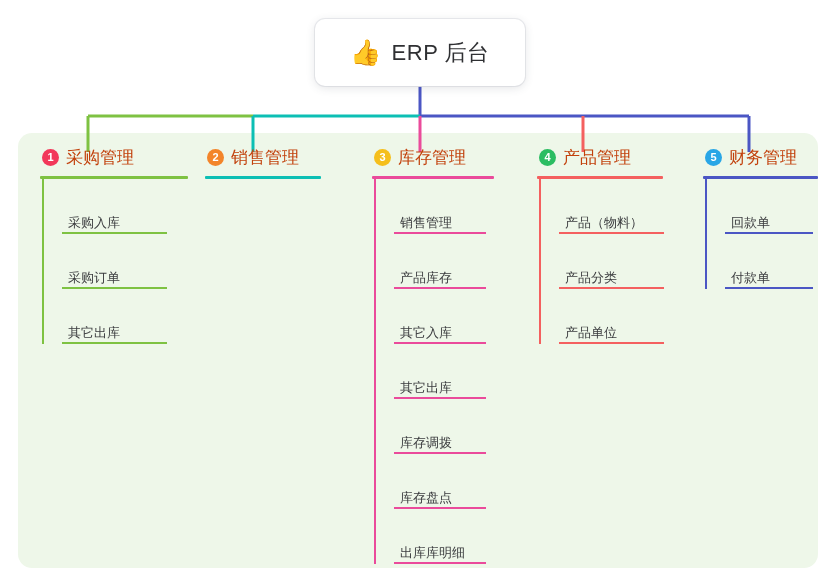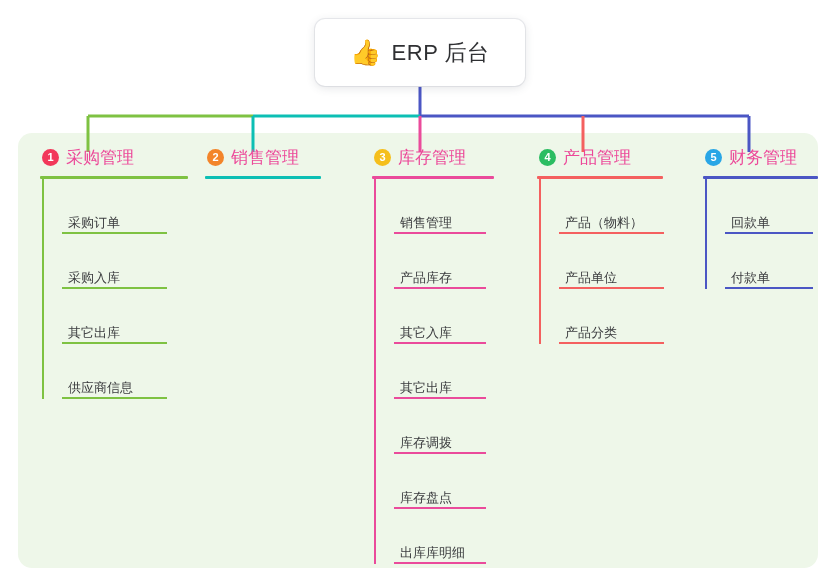--- a/index.html
+++ b/index.html
@@ -86,21 +86,21 @@
     border-radius: 50%;
     color: #ffffff;
     font-size: 11px;
     line-height: 17px;
     text-align: center;
     font-weight: bold;
     flex: 0 0 auto;
   }
   .col-title {
     font-size: 17px;
-    color: #ec4899;
+    color: #c2410c;
     white-space: nowrap;
   }
   .head-rule {
     height: 3px;
     border-radius: 1px;
     margin-top: 6px;
   }
 
   
   .leaves {
@@ -163,35 +163,31 @@
   <div id="columns-host">
       <div class="col" style="left: 40px; width: 148px;">
         <div class="col-head">
           <span class="badge" style="background: rgb(242, 56, 90);">1</span>
           <span class="col-title">采购管理</span>
         </div>
         <div class="head-rule" style="background: rgb(126, 194, 66); width: 148px;"></div>
         <div class="leaves">
           <div class="spine" style="background: rgb(126, 194, 66);"></div>
           <div class="leaf">
+            <span class="leaf-text">采购入库</span>
+            <div class="leaf-rule" style="background: rgb(126, 194, 66); width: 105px;"></div>
+          </div>
+          <div class="leaf">
             <span class="leaf-text">采购订单</span>
             <div class="leaf-rule" style="background: rgb(126, 194, 66); width: 105px;"></div>
           </div>
           <div class="leaf">
-            <span class="leaf-text">采购入库</span>
-            <div class="leaf-rule" style="background: rgb(126, 194, 66); width: 105px;"></div>
-          </div>
-          <div class="leaf">
             <span class="leaf-text">其它出库</span>
             <div class="leaf-rule" style="background: rgb(126, 194, 66); width: 105px;"></div>
           </div>
-          <div class="leaf">
-            <span class="leaf-text">供应商信息</span>
-            <div class="leaf-rule" style="background: rgb(126, 194, 66); width: 105px;"></div>
-          </div>
         </div>
       </div>
       <div class="col" style="left: 205px; width: 116px;">
         <div class="col-head">
           <span class="badge" style="background: rgb(243, 133, 42);">2</span>
           <span class="col-title">销售管理</span>
         </div>
         <div class="head-rule" style="background: rgb(12, 191, 180); width: 116px;"></div>
       </div>
       <div class="col" style="left: 372px; width: 122px;">
@@ -238,27 +234,27 @@
           <span class="col-title">产品管理</span>
         </div>
         <div class="head-rule" style="background: rgb(244, 96, 95); width: 126px;"></div>
         <div class="leaves">
           <div class="spine" style="background: rgb(244, 96, 95);"></div>
           <div class="leaf">
             <span class="leaf-text">产品（物料）</span>
             <div class="leaf-rule" style="background: rgb(244, 96, 95); width: 105px;"></div>
           </div>
           <div class="leaf">
+            <span class="leaf-text">产品分类</span>
+            <div class="leaf-rule" style="background: rgb(244, 96, 95); width: 105px;"></div>
+          </div>
+          <div class="leaf">
             <span class="leaf-text">产品单位</span>
             <div class="leaf-rule" style="background: rgb(244, 96, 95); width: 105px;"></div>
           </div>
-          <div class="leaf">
-            <span class="leaf-text">产品分类</span>
-            <div class="leaf-rule" style="background: rgb(244, 96, 95); width: 105px;"></div>
-          </div>
         </div>
       </div>
       <div class="col" style="left: 703px; width: 115px;">
         <div class="col-head">
           <span class="badge" style="background: rgb(41, 166, 230);">5</span>
           <span class="col-title">财务管理</span>
         </div>
         <div class="head-rule" style="background: rgb(75, 86, 196); width: 115px;"></div>
         <div class="leaves">
           <div class="spine" style="background: rgb(75, 86, 196);"></div>

